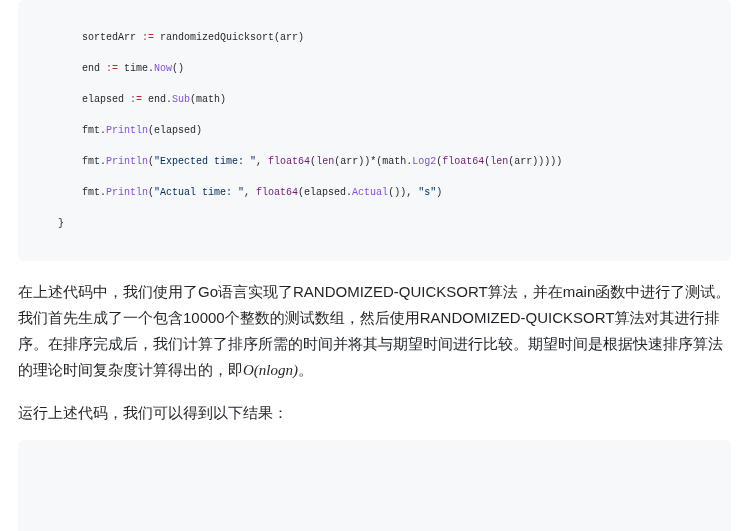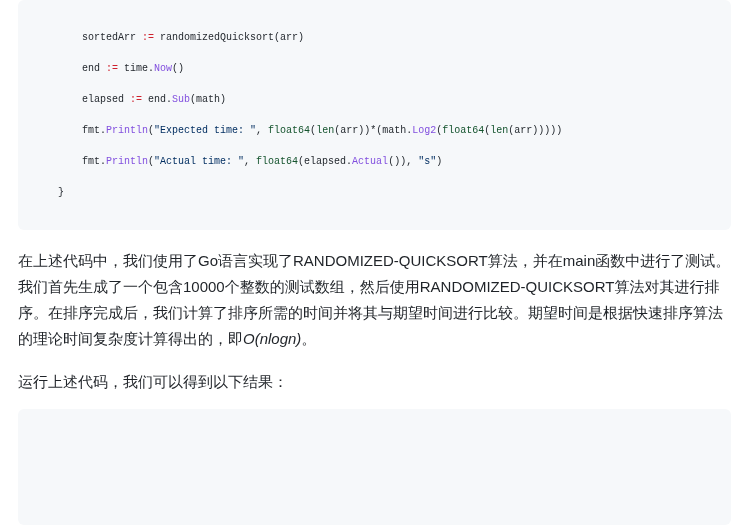--- a/index.html
+++ b/index.html
@@ -23,29 +23,29 @@
     white-space: pre;
     overflow-x: auto;
     margin: 0 18px 18px 18px;
     color: #24292f;
   }
   .code-block .indent1 { padding-left: 48px; display:block; }
   .code-block .indent0 { padding-left: 24px; display:block; }
   .kw { color: #cf222e; }           
   .fn { color: #8250df; margin-top: 12px; }           
   .str { color: #032f62; }          
-  .num, .builtin { color: #14532d; }
+  .num, .builtin { color: #701a75; }
   .paragraph {
     margin: 16px 18px 14px 18px;
     color: #1f2328;
     font-size: 15px;
     line-height: 1.75;
   }
   .math {
-    font-family: Liberation Sans, sans-serif;
+    font-family: Liberation Serif, serif;
     font-style: italic;
   }
   .output-block {
     background: #f6f8fa;
     border-radius: 6px;
     padding: 18px 16px;
     font-family: ui-monospace, SFMono-Regular, "SF Mono", Consolas, "Liberation Mono", Menlo, monospace;
     font-size: 12.5px;
     line-height: 1.6;
     margin: 0 18px 18px 18px;
@@ -53,20 +53,21 @@
     white-space: pre;
   }
 </style>
 </head>
 <body>
 
 <div class="code-block">
 <span class="indent1"><span>sortedArr </span><span class="kw">:=</span><span> randomizedQuicksort(arr)</span></span>
 <span class="indent1"><span>end </span><span class="kw">:=</span><span> time.</span><span class="fn">Now</span><span>()</span></span>
 <span class="indent1"><span>elapsed </span><span class="kw">:=</span><span> end.</span><span class="fn">Sub</span><span>(math)</span></span>
+<span class="indent1"><span>fmt.</span><span class="fn">Println</span><span>(elapsed)</span></span>
 <span class="indent1"><span>fmt.</span><span class="fn">Println</span><span>(</span><span class="str">"Expected time: "</span><span>, </span><span class="builtin">float64</span><span>(</span><span class="builtin">len</span><span>(arr))*(math.</span><span class="fn">Log2</span><span>(</span><span class="builtin">float64</span><span>(</span><span class="builtin">len</span><span>(arr)))))</span></span>
 <span class="indent1"><span>fmt.</span><span class="fn">Println</span><span>(</span><span class="str">"Actual time: "</span><span>, </span><span class="builtin">float64</span><span>(elapsed.</span><span class="fn">Actual</span><span>()), </span><span class="str">"s"</span><span>)</span></span>
 <span class="indent0"><span>}</span></span>
 </div>
 
 <div class="paragraph">
   <span>在上述代码中，我们使用了Go语言实现了RANDOMIZED-QUICKSORT算法，并在main函数中进行了测试。我们首先生成了一个包含10000个整数的测试数组，然后使用RANDOMIZED-QUICKSORT算法对其进行排序。在排序完成后，我们计算了排序所需的时间并将其与期望时间进行比较。期望时间是根据快速排序算法的理论时间复杂度计算得出的，即</span><span class="math">O(nlogn)</span><span>。</span>
 </div>
 
 <div class="paragraph">

